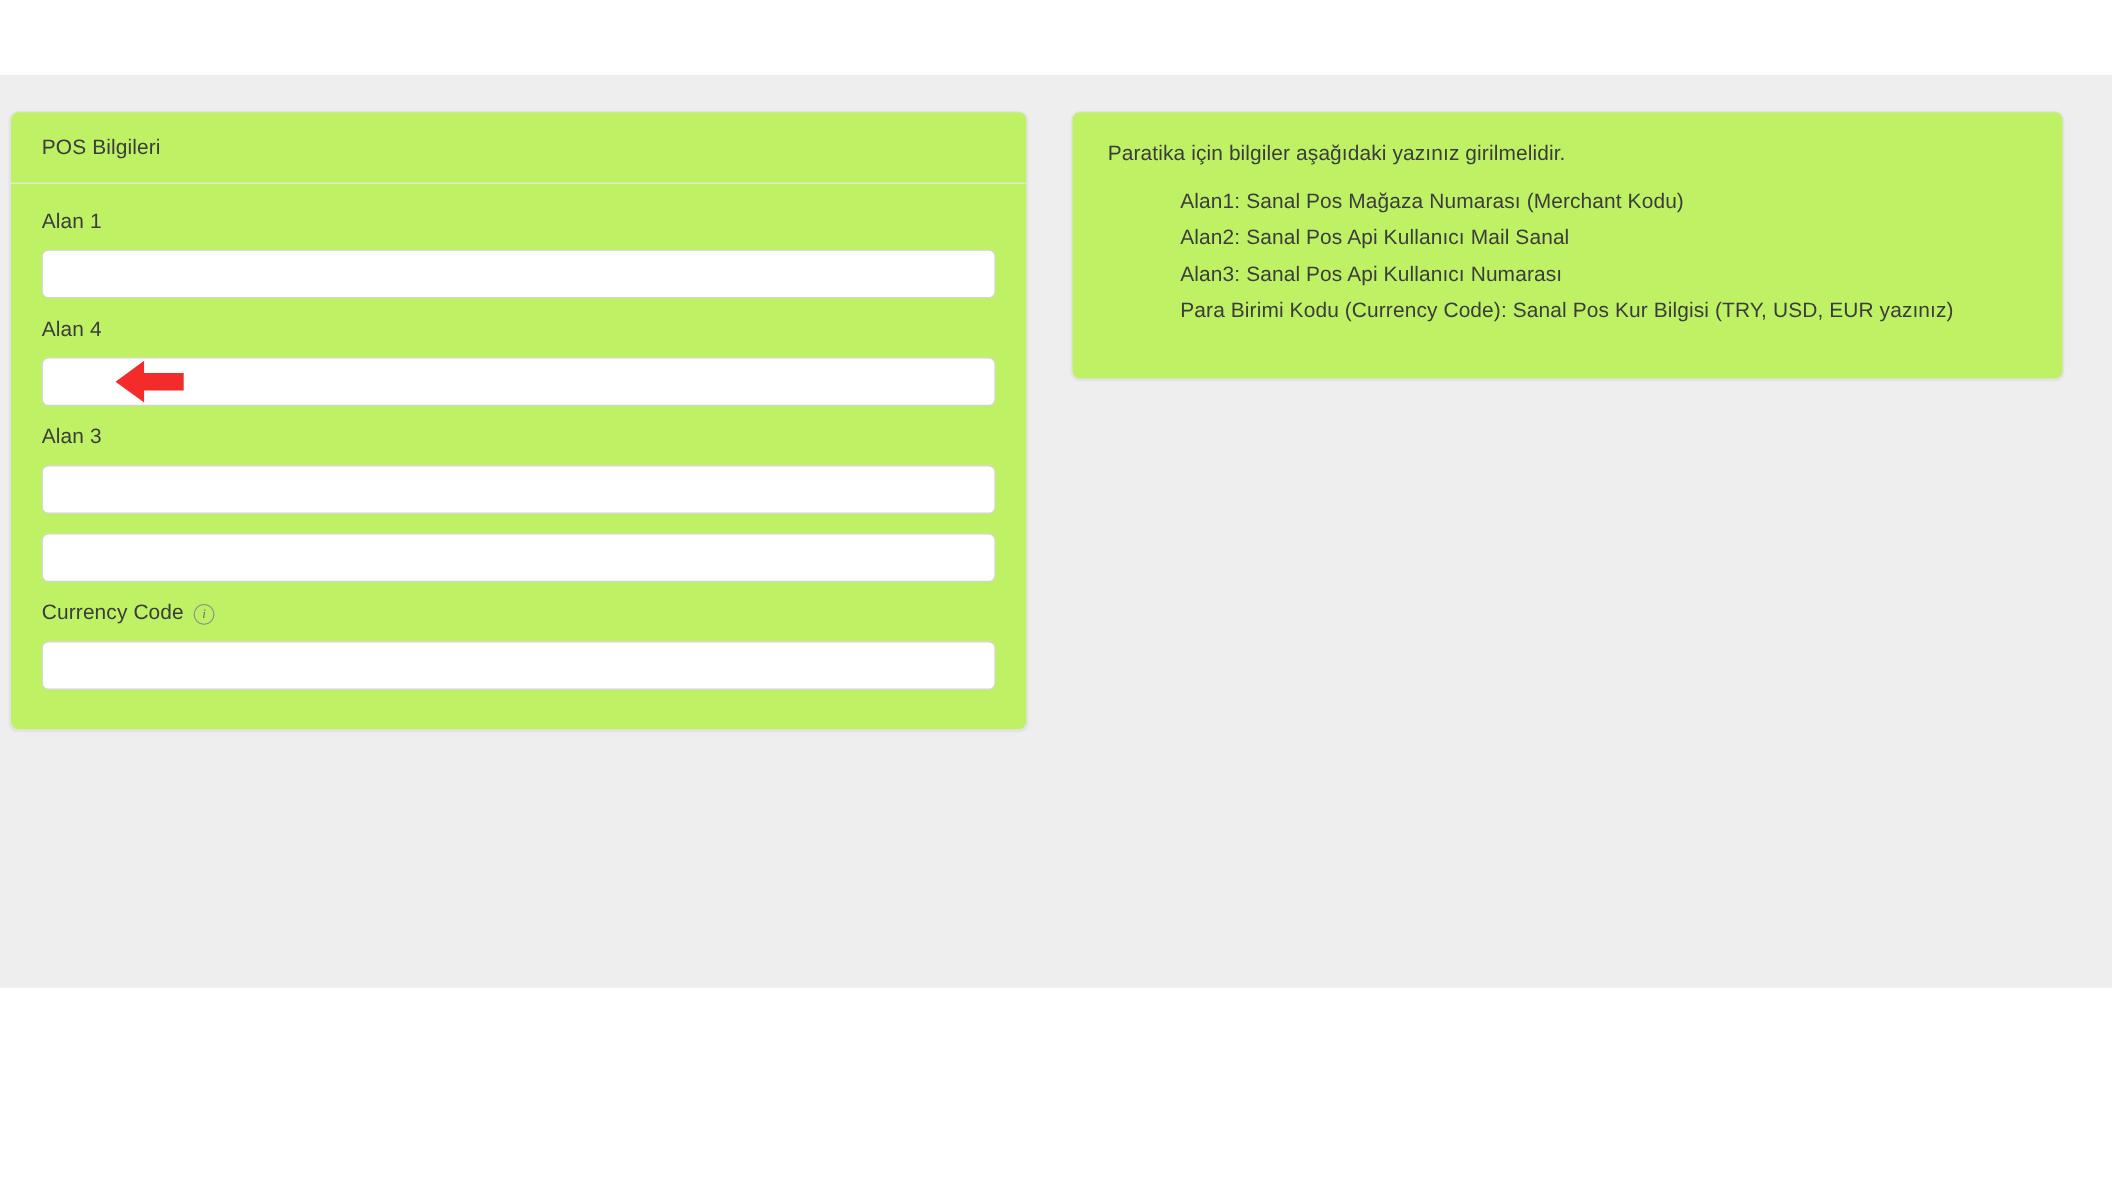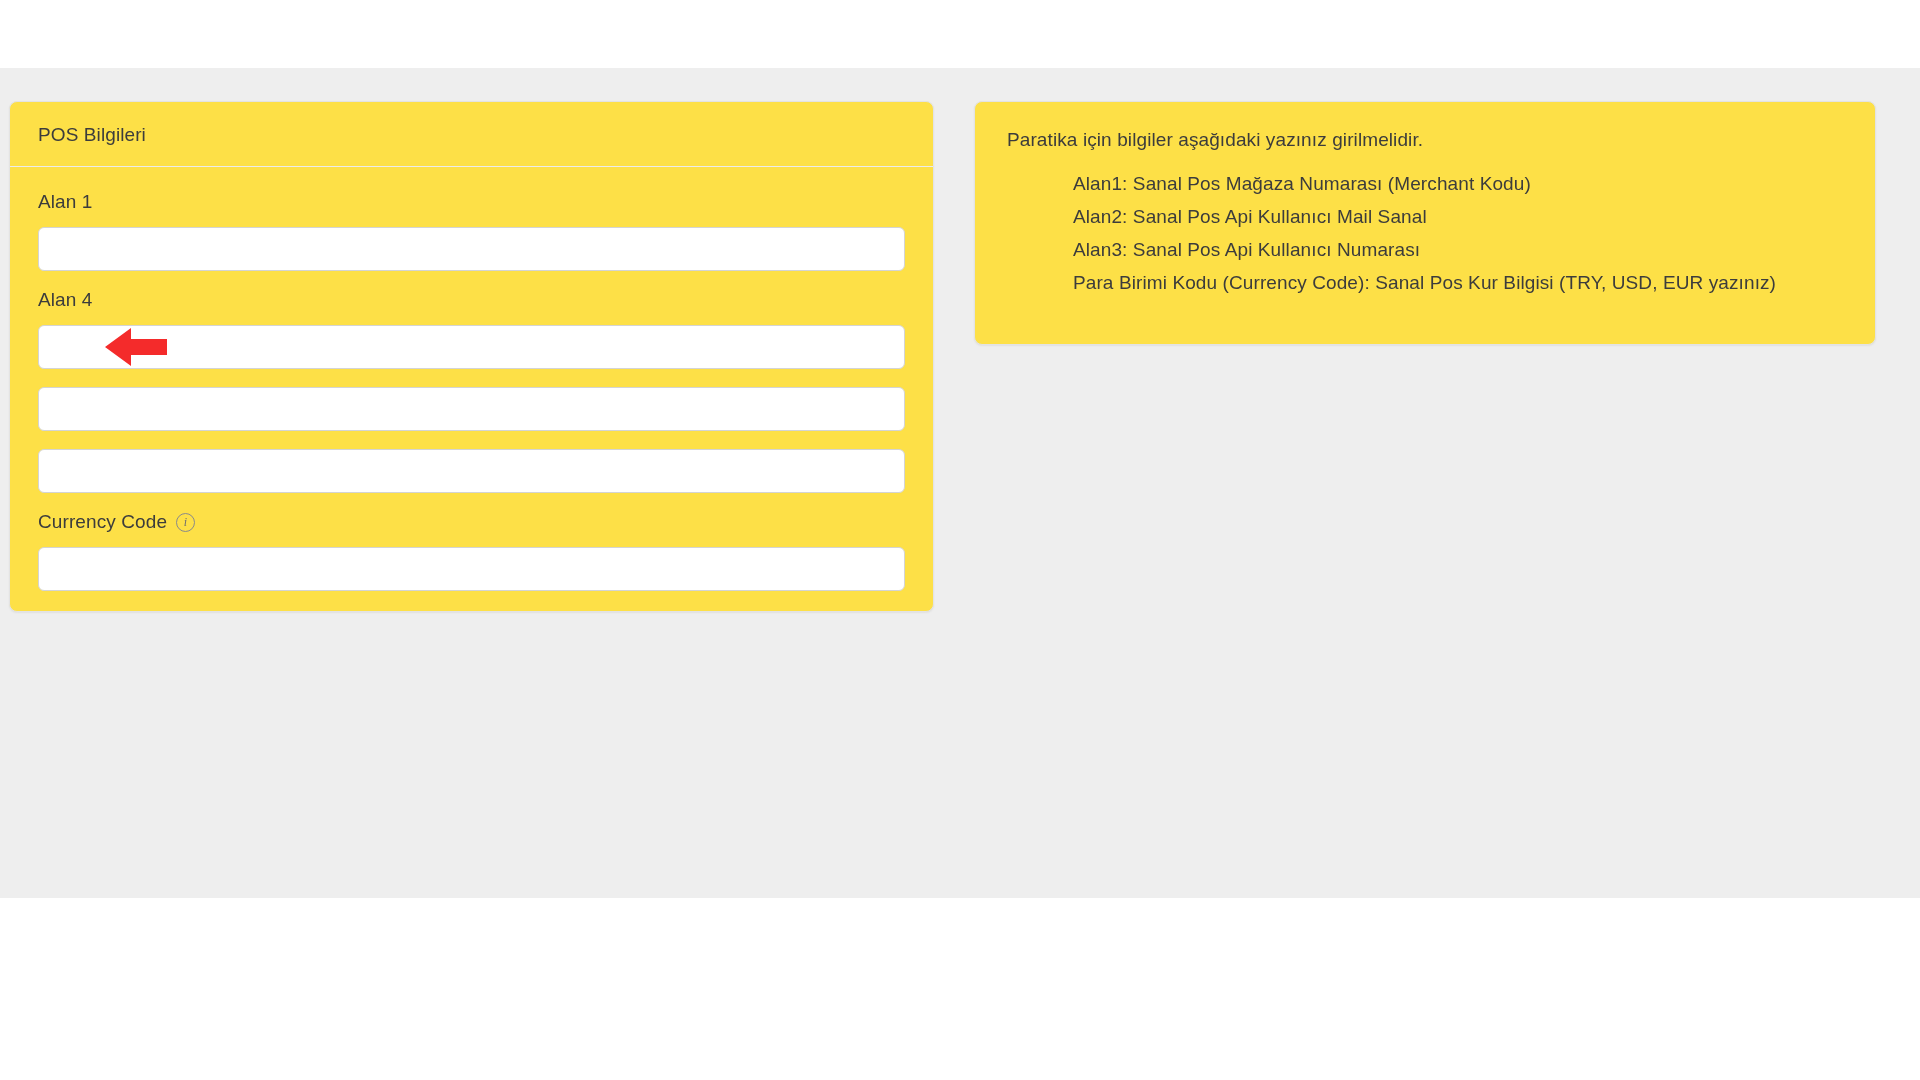--- a/index.html
+++ b/index.html
@@ -31,39 +31,39 @@
     left: 0;
     top: 68px;
     width: 1920px;
     height: 830px;
     display: flex;
     align-items: flex-start;
     padding: 33px 44px 0 9px;
   }
   
   .card {
-    background: #fde047;
+    background: #bef264;
     border: 1px solid #e3e3e3;
     border-radius: 8px;
     box-shadow: 0 1px 2px rgba(0,0,0,0.06);
   }
   .pos-card {
     width: 928px;
     margin-left: 0px;
     padding: 0;
   }
   .card-header {
     padding: 22px 28px 20px 28px;
     border-bottom: 1px solid #ececec;
     font-size: 19px;
     color: #3c3c3c;
     letter-spacing: 0.1px;
   }
   .card-body {
-    padding: 24px 28px 20px 28px;
+    padding: 24px 28px 36px 28px;
   }
   .field {
     margin-bottom: 18px;
   }
   .field:last-child { margin-bottom: 0; }
   .field-label {
     display: flex;
     align-items: center;
     gap: 9px;
     font-size: 19px;
@@ -155,20 +155,23 @@
         </div>
 
         <div class="field">
           <div class="field-label">
             <span>Alan 4</span>
           </div>
           <input class="text-input" type="text" value="" placeholder="" style="">
         </div>
 
         <div class="field">
+          <div class="field-label">
+            <span>Alan 3</span>
+          </div>
           <input class="text-input" type="text" value="" placeholder="" style="">
         </div>
 
         <div class="field">
           <input class="text-input" type="text" value="" placeholder="" style="">
         </div>
 
         <div class="field">
           <div class="field-label">
             <span>Currency Code</span>

